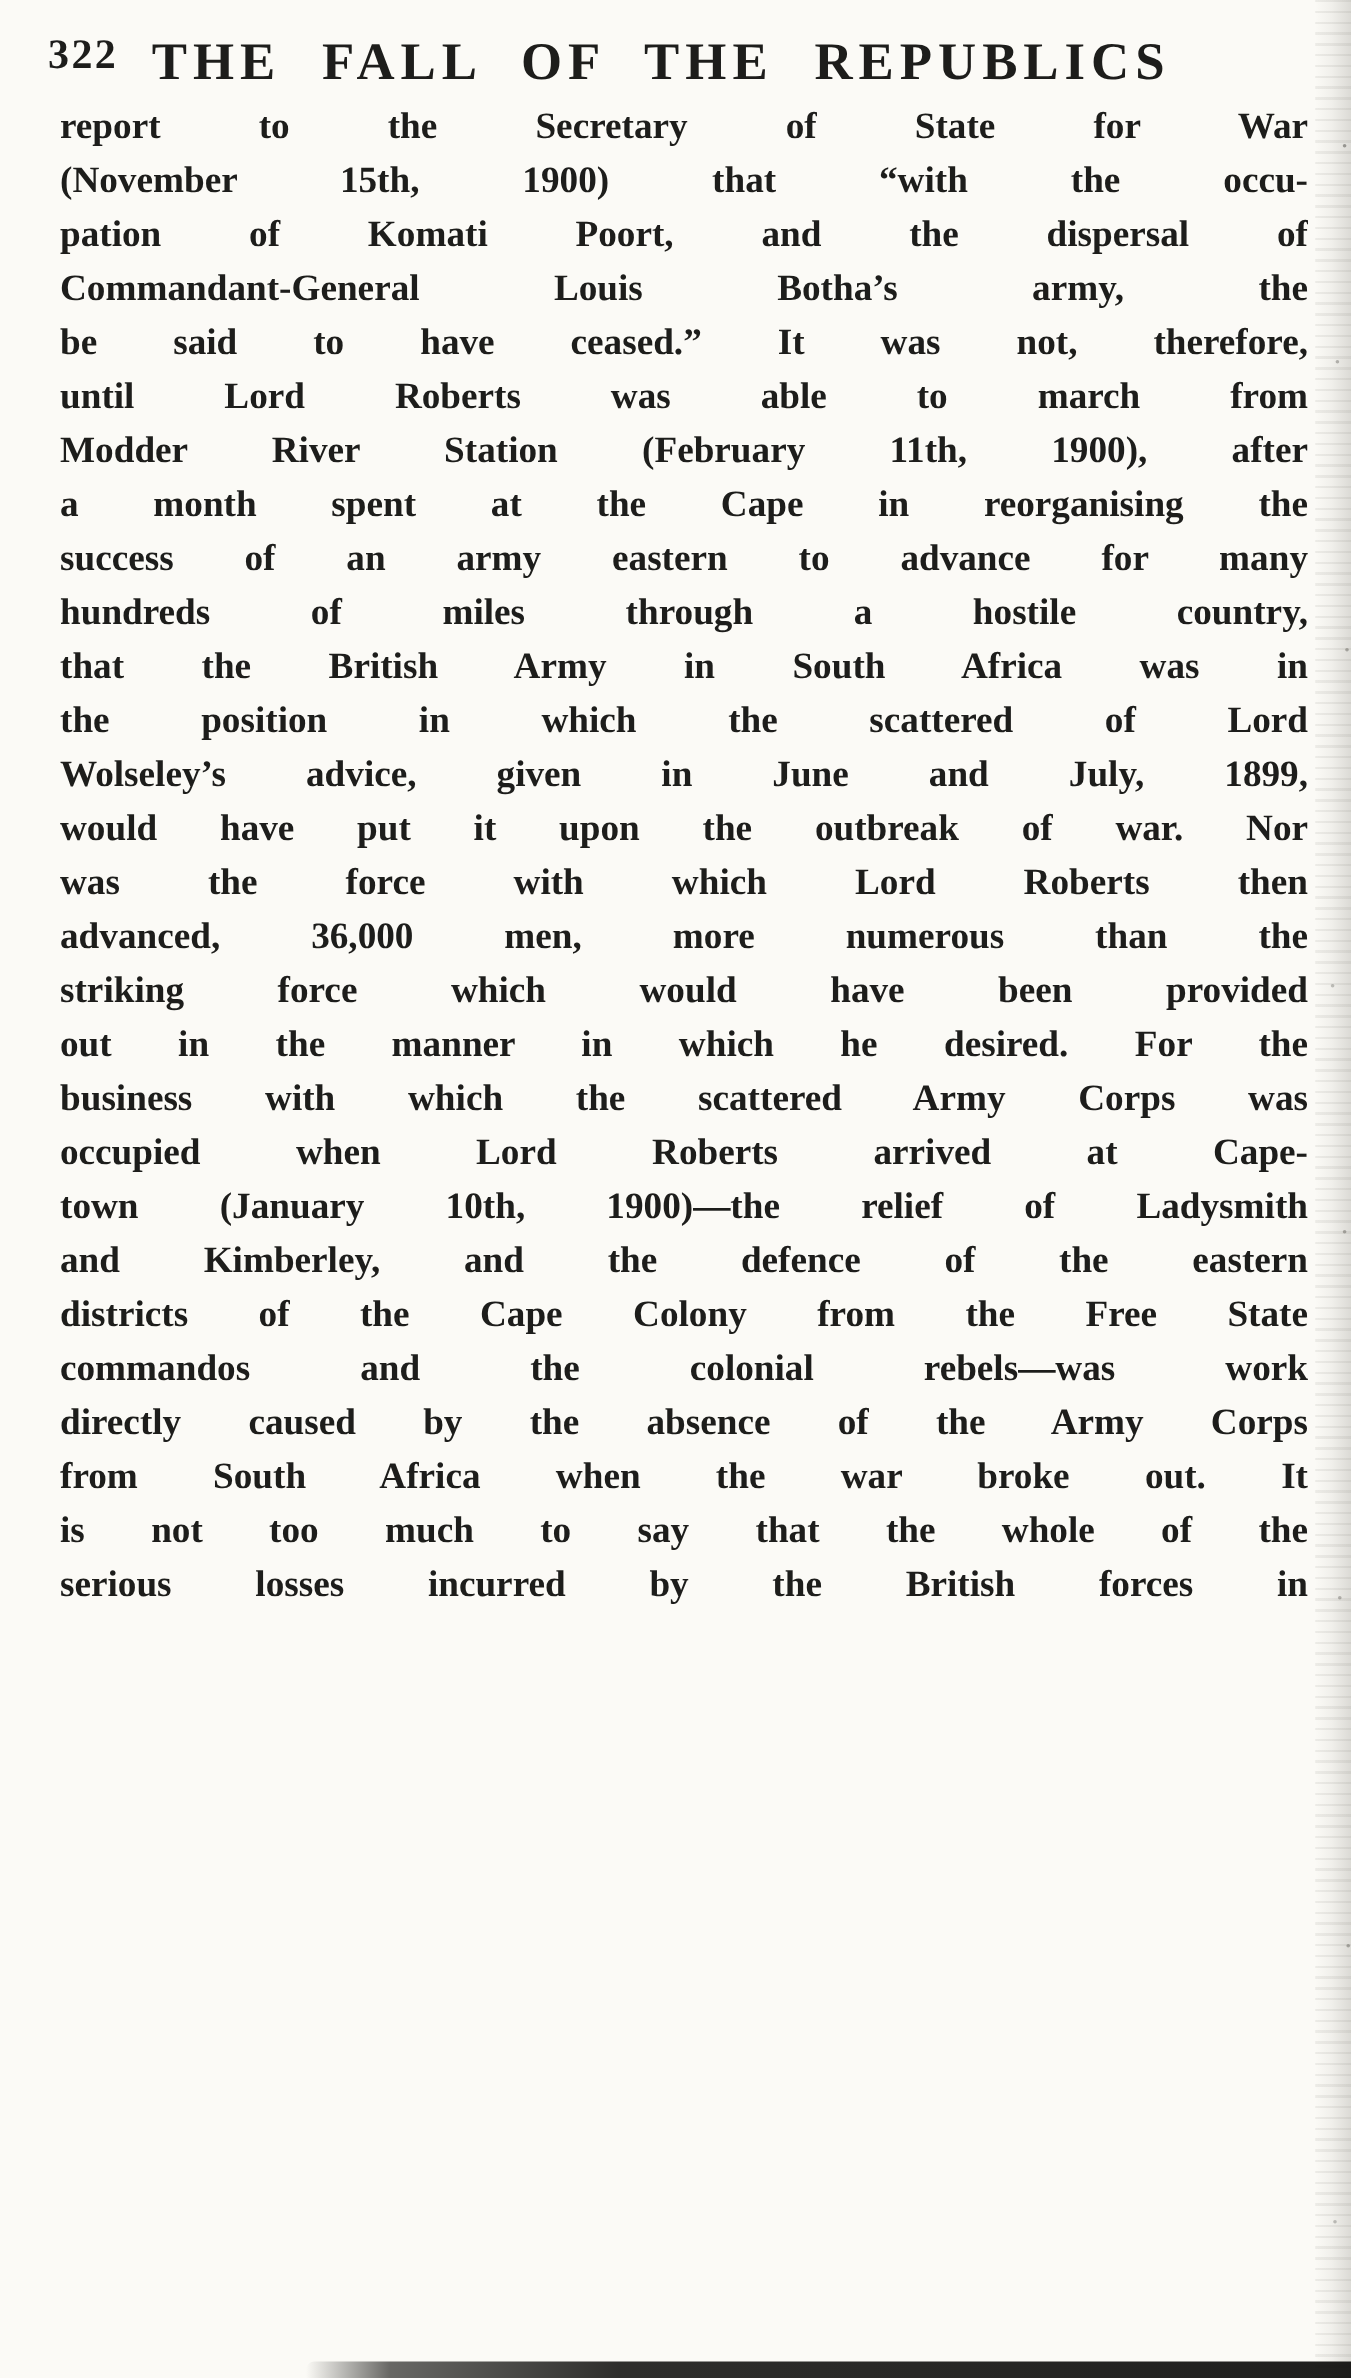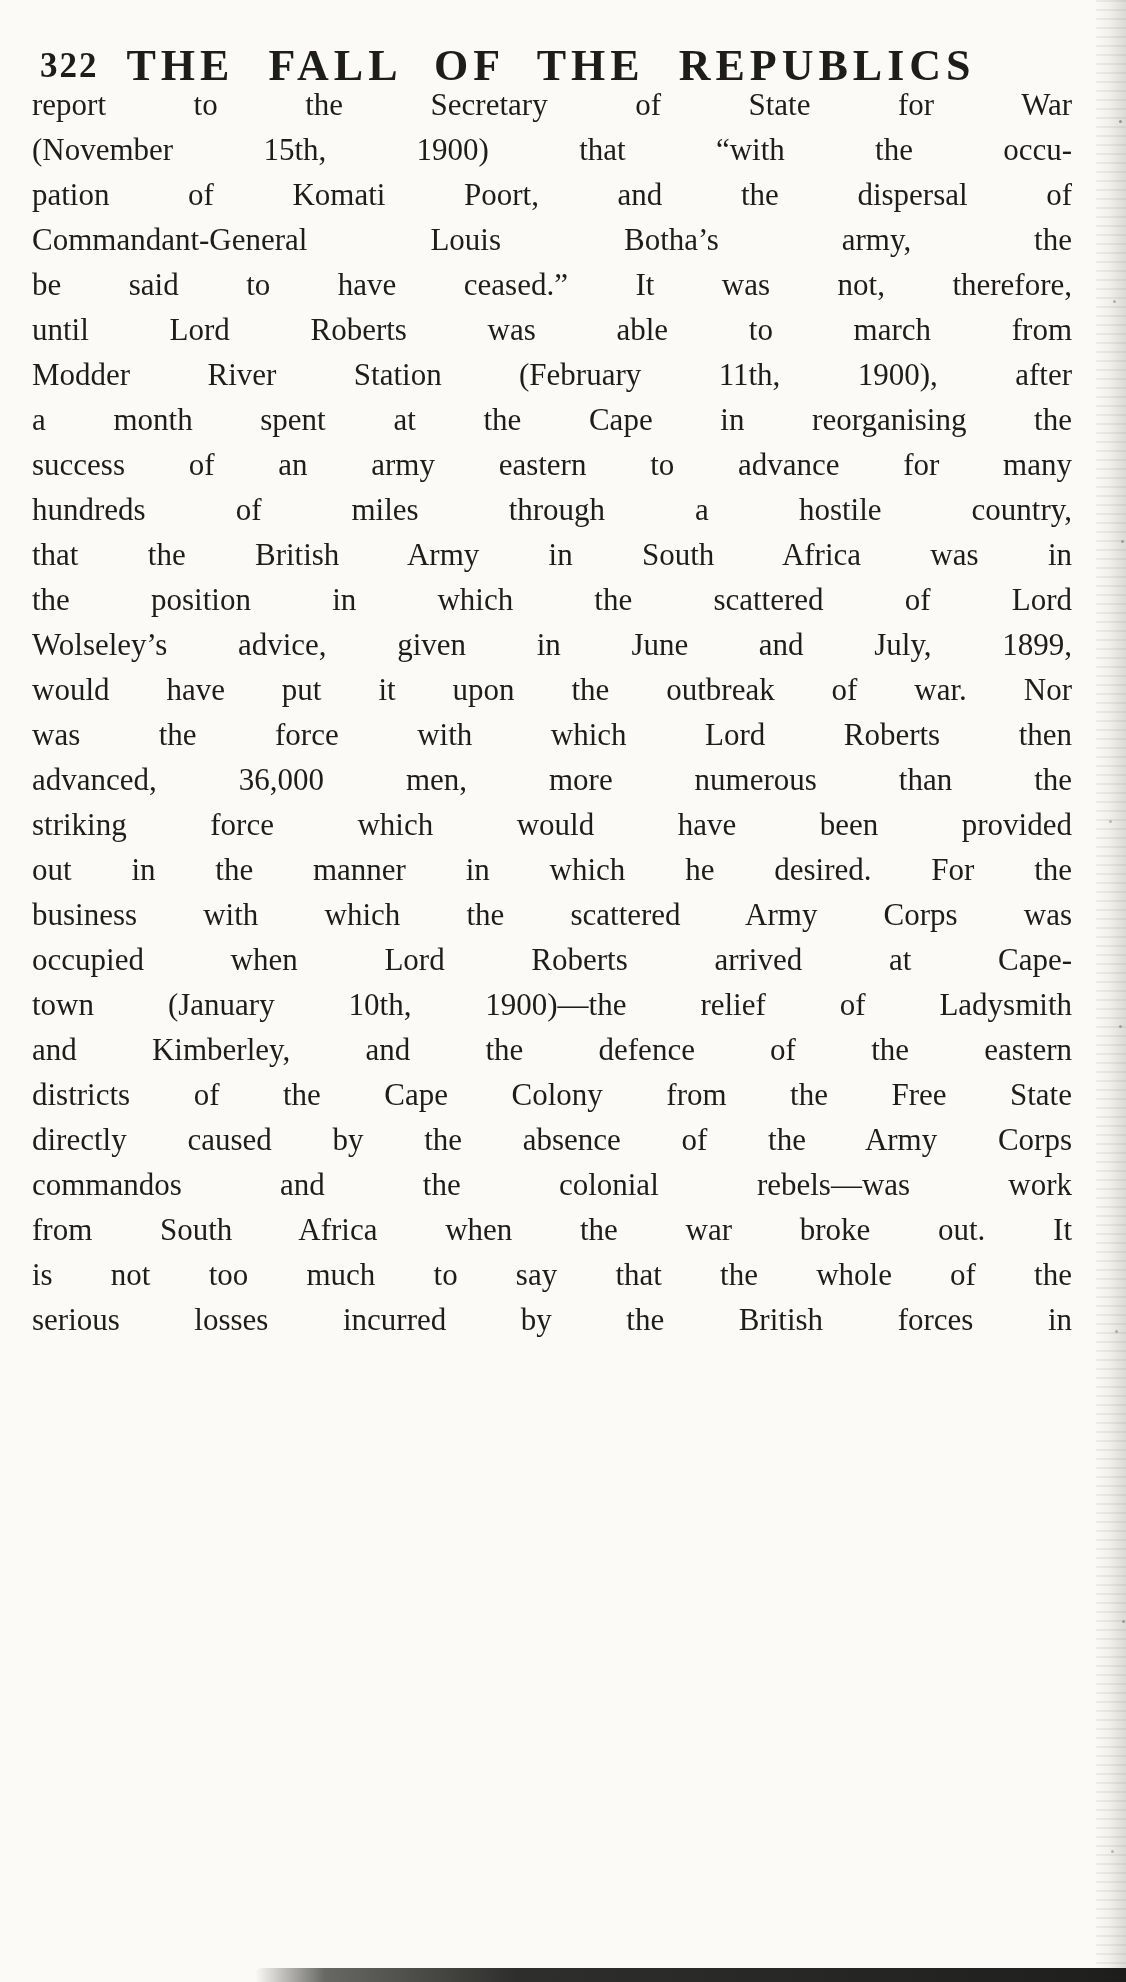--- a/index.html
+++ b/index.html
@@ -12,44 +12,45 @@
     width: 1126px;
     height: 1982px;
     margin: 0 auto;
     background: #fbfaf6;
     overflow: hidden;
     font-family: "Liberation Serif", "DejaVu Serif", serif;
     color: #1d1d1b;
   }
   .header {
     position: absolute;
-    top: 40px;
+    top: 26px;
     left: 40px;
     width: 1042px;
     display: flex;
-    align-items: center;
+    align-items: flex-start;
     white-space: nowrap;
   }
   .page-number {
     font-size: 35px;
     font-weight: 700;
     letter-spacing: 2px;
     margin-right: 28px;
   }
   .header-title {
     font-size: 44px;
     font-weight: 700;
     letter-spacing: 5px;
     word-spacing: 18px;
   }
   .body-text {
     position: absolute;
     top: 82px;
-    left: 32px;
+    left: 50px;
     width: 1040px;
+    font-weight: bold;
   }
   .line {
     font-size: 31px;
     line-height: 45px;
     height: 45px;
     text-align: justify;
     text-align-last: justify;
     text-justify: inter-word;
     white-space: nowrap;
     overflow: hidden;
@@ -132,22 +133,22 @@
     <div class="line">would have put it upon the outbreak of war. Nor</div>
     <div class="line">was the force with which Lord Roberts then</div>
     <div class="line">advanced, 36,000 men, more numerous than the</div>
     <div class="line">striking force which would have been provided</div>
     <div class="line">out in the manner in which he desired. For the</div>
     <div class="line">business with which the scattered Army Corps was</div>
     <div class="line">occupied when Lord Roberts arrived at Cape-</div>
     <div class="line">town (January 10th, 1900)—the relief of Ladysmith</div>
     <div class="line">and Kimberley, and the defence of the eastern</div>
     <div class="line">districts of the Cape Colony from the Free State</div>
+    <div class="line">commandos and the colonial rebels—was work</div>
     <div class="line">directly caused by the absence of the Army Corps</div>
-    <div class="line">commandos and the colonial rebels—was work</div>
     <div class="line">from South Africa when the war broke out. It</div>
     <div class="line">is not too much to say that the whole of the</div>
     <div class="line">serious losses incurred by the British forces in</div>
   </div>
 
   <div class="scan-edge-right"></div>
   <div class="scan-speckles"></div>
   <div class="scan-shadow-bottom"></div>
 
 </div>

